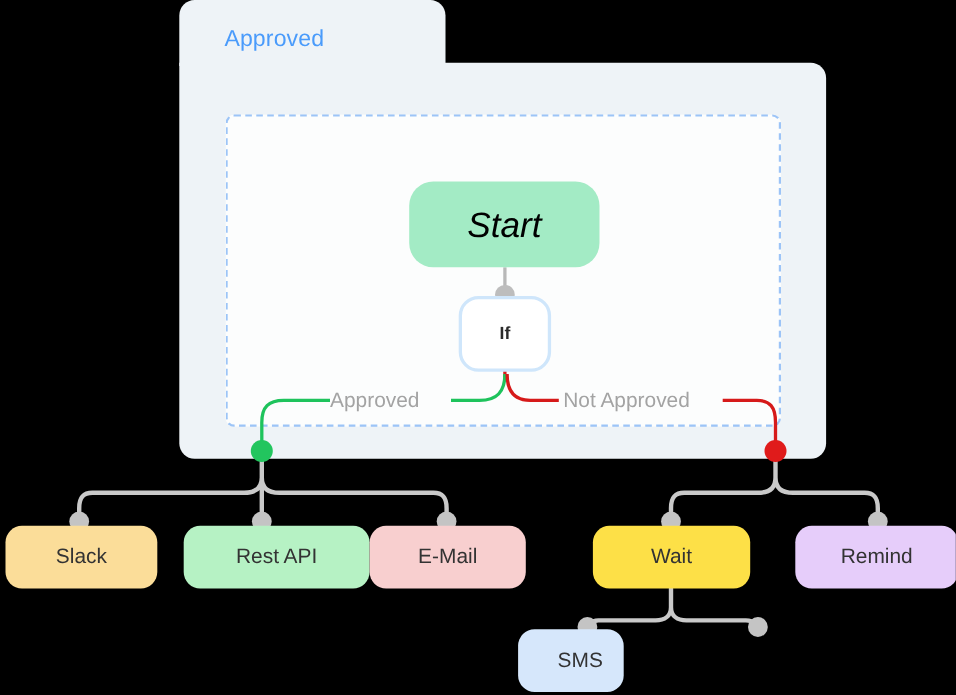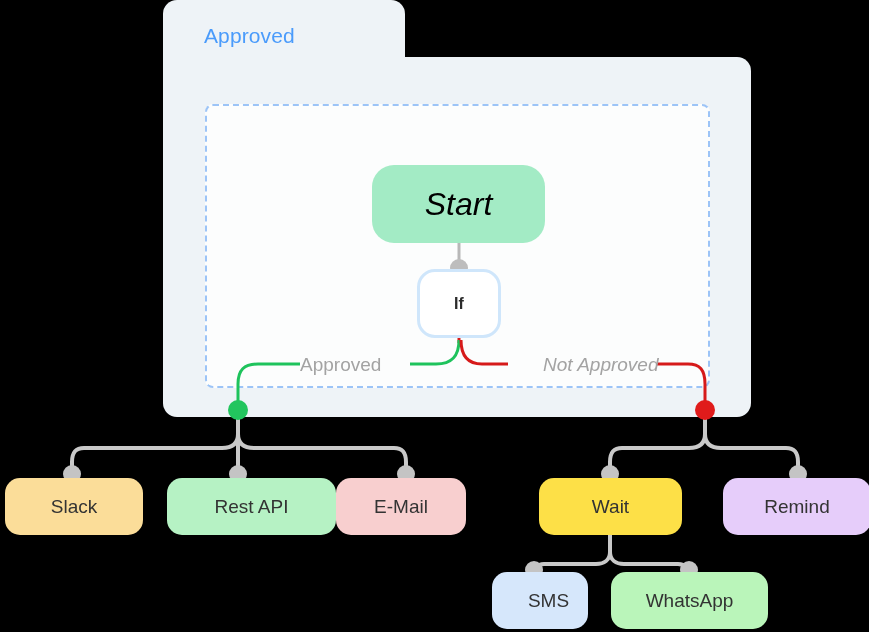--- a/index.html
+++ b/index.html
@@ -96,35 +96,35 @@
     font-weight: bold;
     color: #2b2b2b;
   }
   .node-leaf {
     height: 57px;
     border-radius: 15px;
     font-size: 19px;
   }
   .node-slack    { left: 5px;   top: 478px; width: 138px; background: #fbdd99; }
   .node-restapi  { left: 167px; top: 478px; width: 169px; background: #b6f2c4; }
-  .node-email    { left: 336px; top: 478px; width: 130px; background: #f8cfcf; }
+  .node-email    { left: 336px; top: 478px; width: 142px; background: #f8cfcf; }
   .node-wait     { left: 539px; top: 478px; width: 143px; background: #fde047; }
   .node-remind   { left: 723px; top: 478px; width: 148px; background: #e6cdfa; }
-  .node-sms      { left: 492px; top: 572px; width: 96px; background: #d6e7fb; padding-left: 17px; }
+  .node-sms      { left: 471px; top: 572px; width: 96px; background: #d6e7fb; padding-left: 17px; }
   .node-whatsapp { left: 611px; top: 572px; width: 157px; background: #baf5ba; }
 
   
   .edge-label {
     position: absolute;
     font-size: 19px;
     color: #a3a3a3;
     white-space: nowrap;
   }
   .label-approved     { left: 300px; top: 354px; }
-  .label-not-approved { left: 543px; top: 354px; font-style: italic; }
+  .label-not-approved { left: 512px; top: 354px; }
 </style>
 </head>
 <body>
 
 <div id="stage">
 
   <div class="panel-tab"></div>
   <div class="panel-body"></div>
   <div class="panel-title">Approved</div>
   <div class="dashed-area"></div>
@@ -178,15 +178,14 @@
   <div class="node node-leaf node-restapi">Rest API</div>
 
   <div class="node node-leaf node-email">E-Mail</div>
 
   <div class="node node-leaf node-wait">Wait</div>
 
   <div class="node node-leaf node-remind">Remind</div>
 
   <div class="node node-leaf node-sms">SMS</div>
 
-  <div class="node node-leaf node-whatsapp">WhatsApp</div>
 
 </div>
 
 </body></html>

